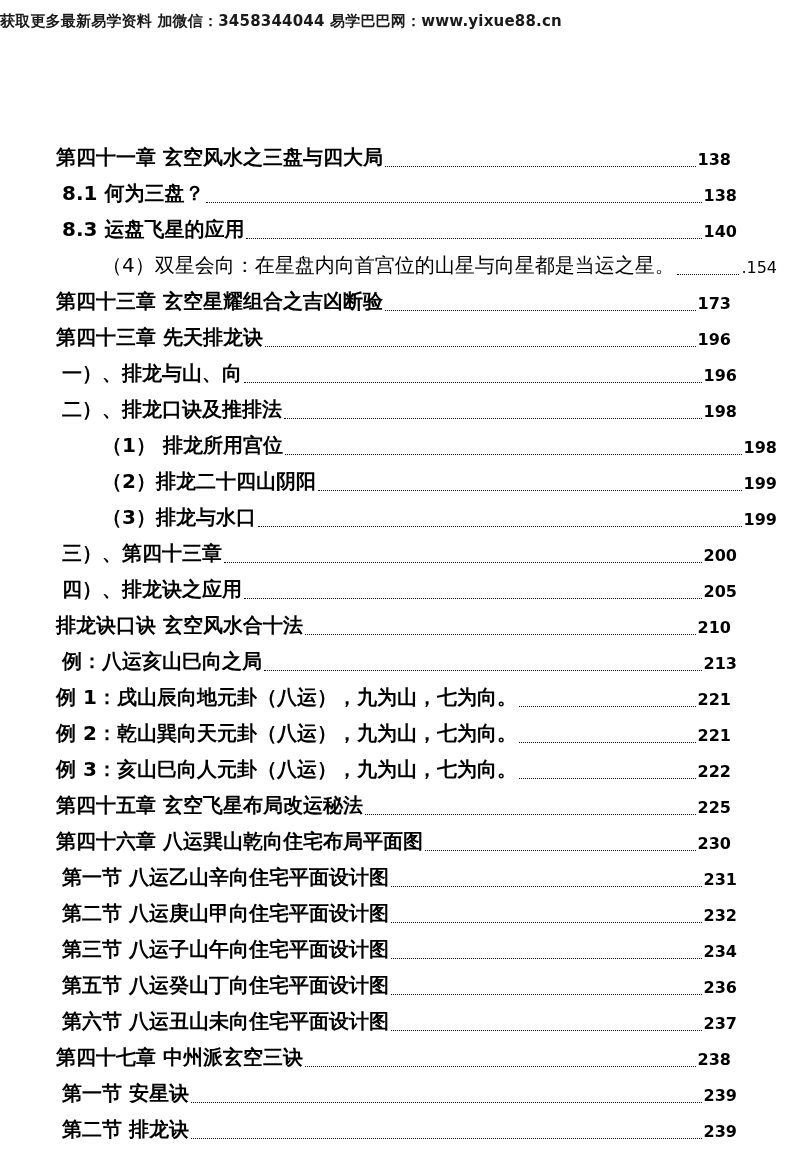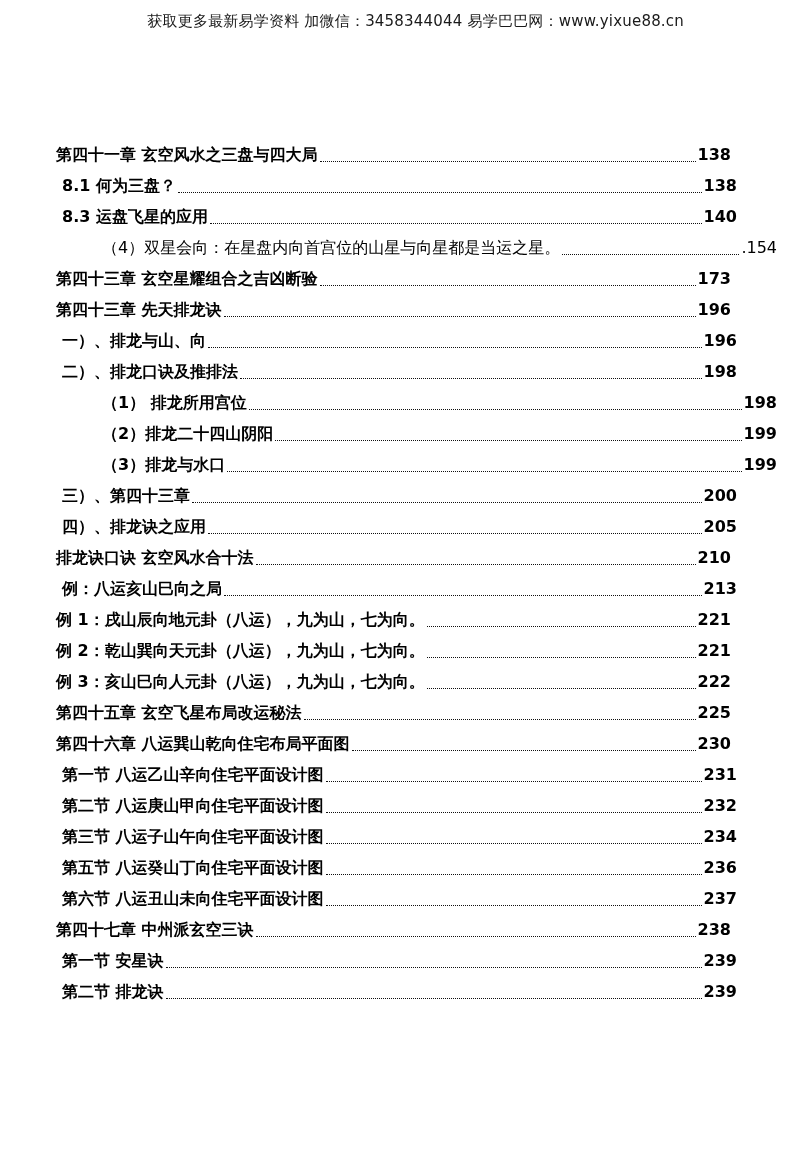--- a/index.html
+++ b/index.html
@@ -19,24 +19,24 @@
     width: 787px;
     height: 1164px;
     position: relative;
     box-sizing: border-box;
   }
   .header-ad {
     position: absolute;
     top: 12px;
     left: 0;
     width: 684px;
-    text-align: right;
+    text-align: left;
     font-family: "DejaVu Sans", "Liberation Sans", sans-serif;
     font-size: 15px;
-    font-weight: normal;
+    font-weight: bold;
     color: #1a1a1a;
     letter-spacing: 0.2px;
     white-space: nowrap;
   }
   .toc {
     position: absolute;
     top: 145px;
     left: 0;
     width: 787px;
     box-sizing: border-box;
@@ -51,21 +51,21 @@
     line-height: 1.25;
     white-space: nowrap;
   }
   .toc-entry.bold .e-title,
   .toc-entry.bold .e-page {
     font-weight: bold;
   }
   .e-title {
     flex: 0 0 auto;
     font-family: "DejaVu Sans", "Liberation Sans", sans-serif;
-    font-size: 16px;
+    font-size: 20px;
     color: #000;
   }
   .e-dots {
     flex: 1 1 auto;
     overflow: hidden;
     margin: 0 2px 3px 2px;
     height: 1px;
     border-bottom: 1.5px dotted #111;
     min-width: 10px;
   }

